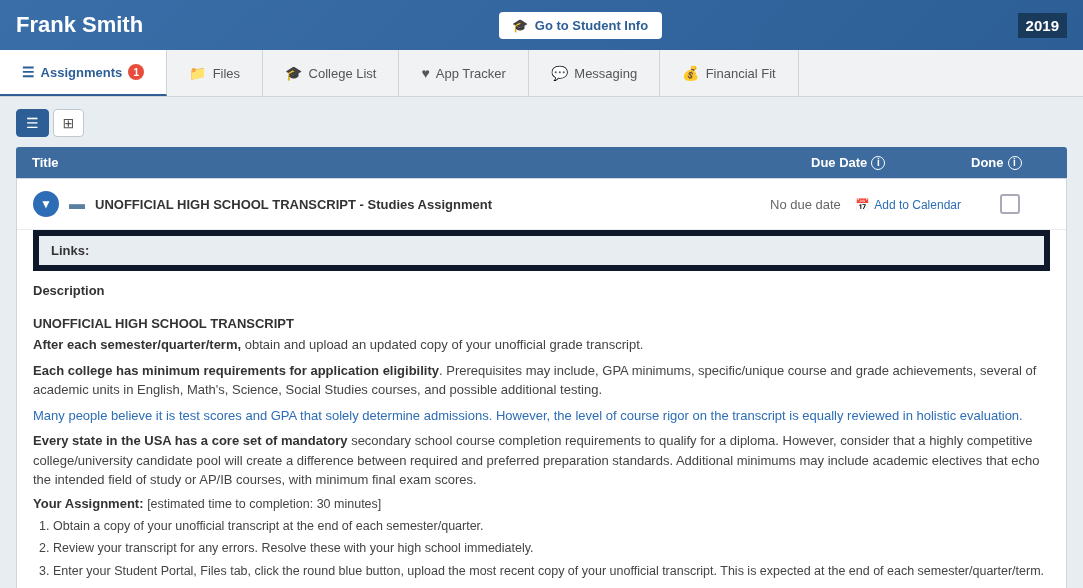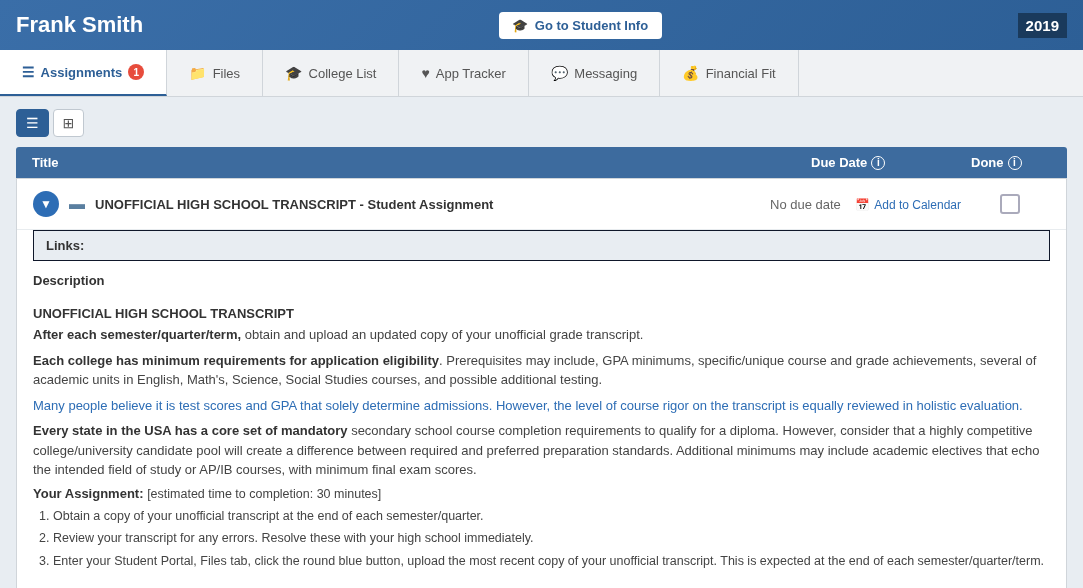--- a/index.html
+++ b/index.html
@@ -103,21 +103,21 @@
     }
     .done-checkbox {
       width: 20px; height: 20px; border: 2px solid #aab; border-radius: 3px; cursor: pointer;
     }
 
     
     .assignment-details {
       padding: 0 16px 16px 16px;
     }
     .links-bar {
-      background: #e8edf2; border: 1px solid #0f172a;
+      background: #e8edf2; border: 6px solid #0f172a;
       padding: 7px 12px; margin-bottom: 12px; font-weight: bold; font-size: 13px; color: #333;
     }
     .detail-section { margin-bottom: 10px; }
     .detail-label { font-weight: bold; font-size: 13px; color: #333; margin-bottom: 18px; }
     .transcript-title { font-size: 13px; font-weight: bold; color: #333; margin-bottom: 4px; }
     .detail-text { font-size: 13px; color: #444; line-height: 1.5; margin-bottom: 6px; }
     .detail-text b { color: #333; }
     .detail-text.link-style { color: #2d6db5; }
     .assignment-list { padding-left: 20px; font-size: 12.5px; color: #444; line-height: 1.8; }
     .your-assignment { font-weight: bold; font-size: 13px; color: #333; margin-bottom: 4px; }
@@ -185,21 +185,21 @@
       <span>Done</span>
       <span class="info-icon">i</span>
     </div>
   </div>
 
   <div class="assignment-card">
 
     <div class="assignment-row">
       <button class="expand-btn">▼</button>
       <span class="assignment-icon">▬</span>
-      <div class="assignment-title">UNOFFICIAL HIGH SCHOOL TRANSCRIPT - Student Assignment</div>
+      <div class="assignment-title">UNOFFICIAL HIGH SCHOOL TRANSCRIPT - Studies Assignment</div>
       <div class="due-date-cell">
         <span>No due date</span>
         &nbsp;&nbsp;
         <button class="add-cal-btn">
           <span>📅</span>
           <span>Add to Calendar</span>
         </button>
       </div>
       <div class="done-cell">
         <div class="done-checkbox"></div>

